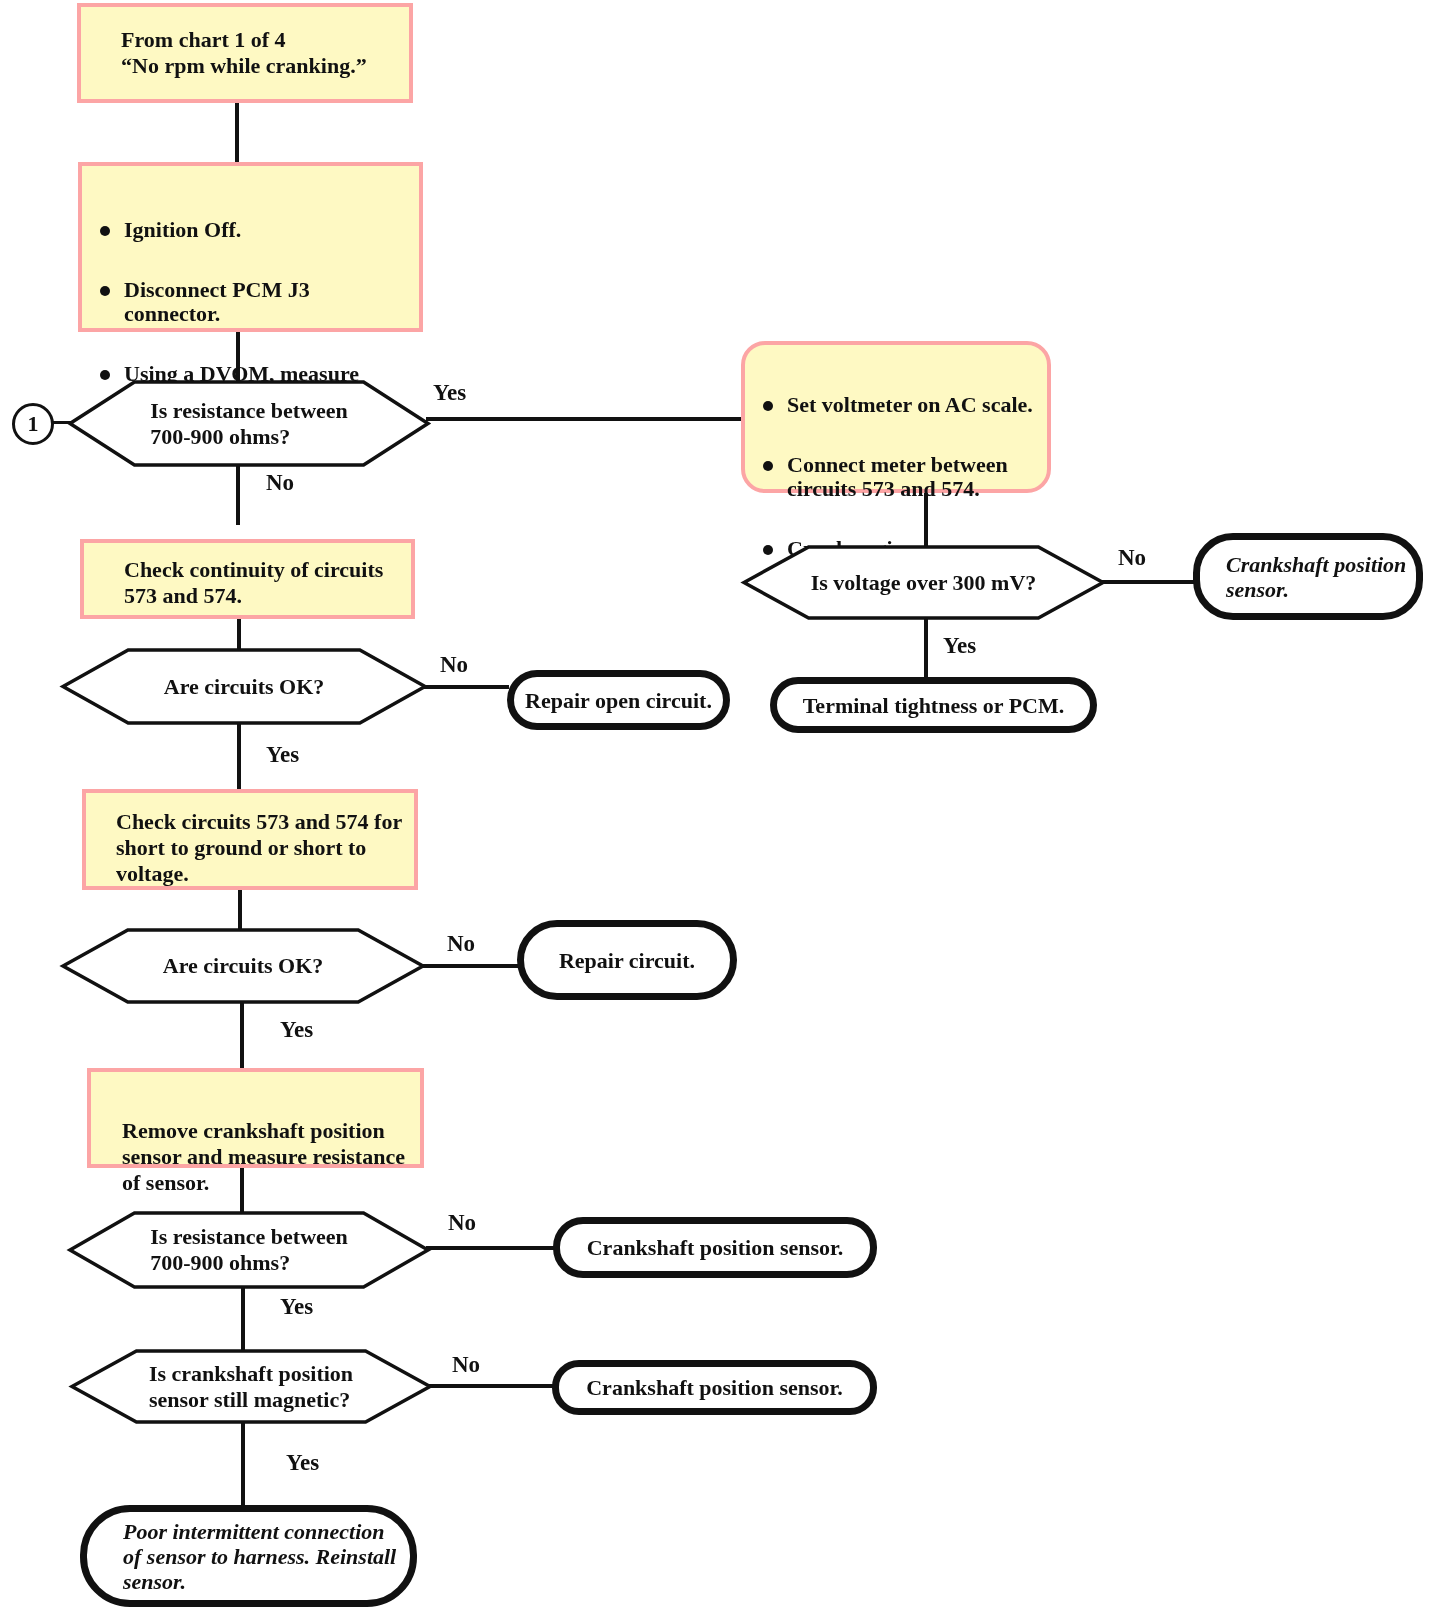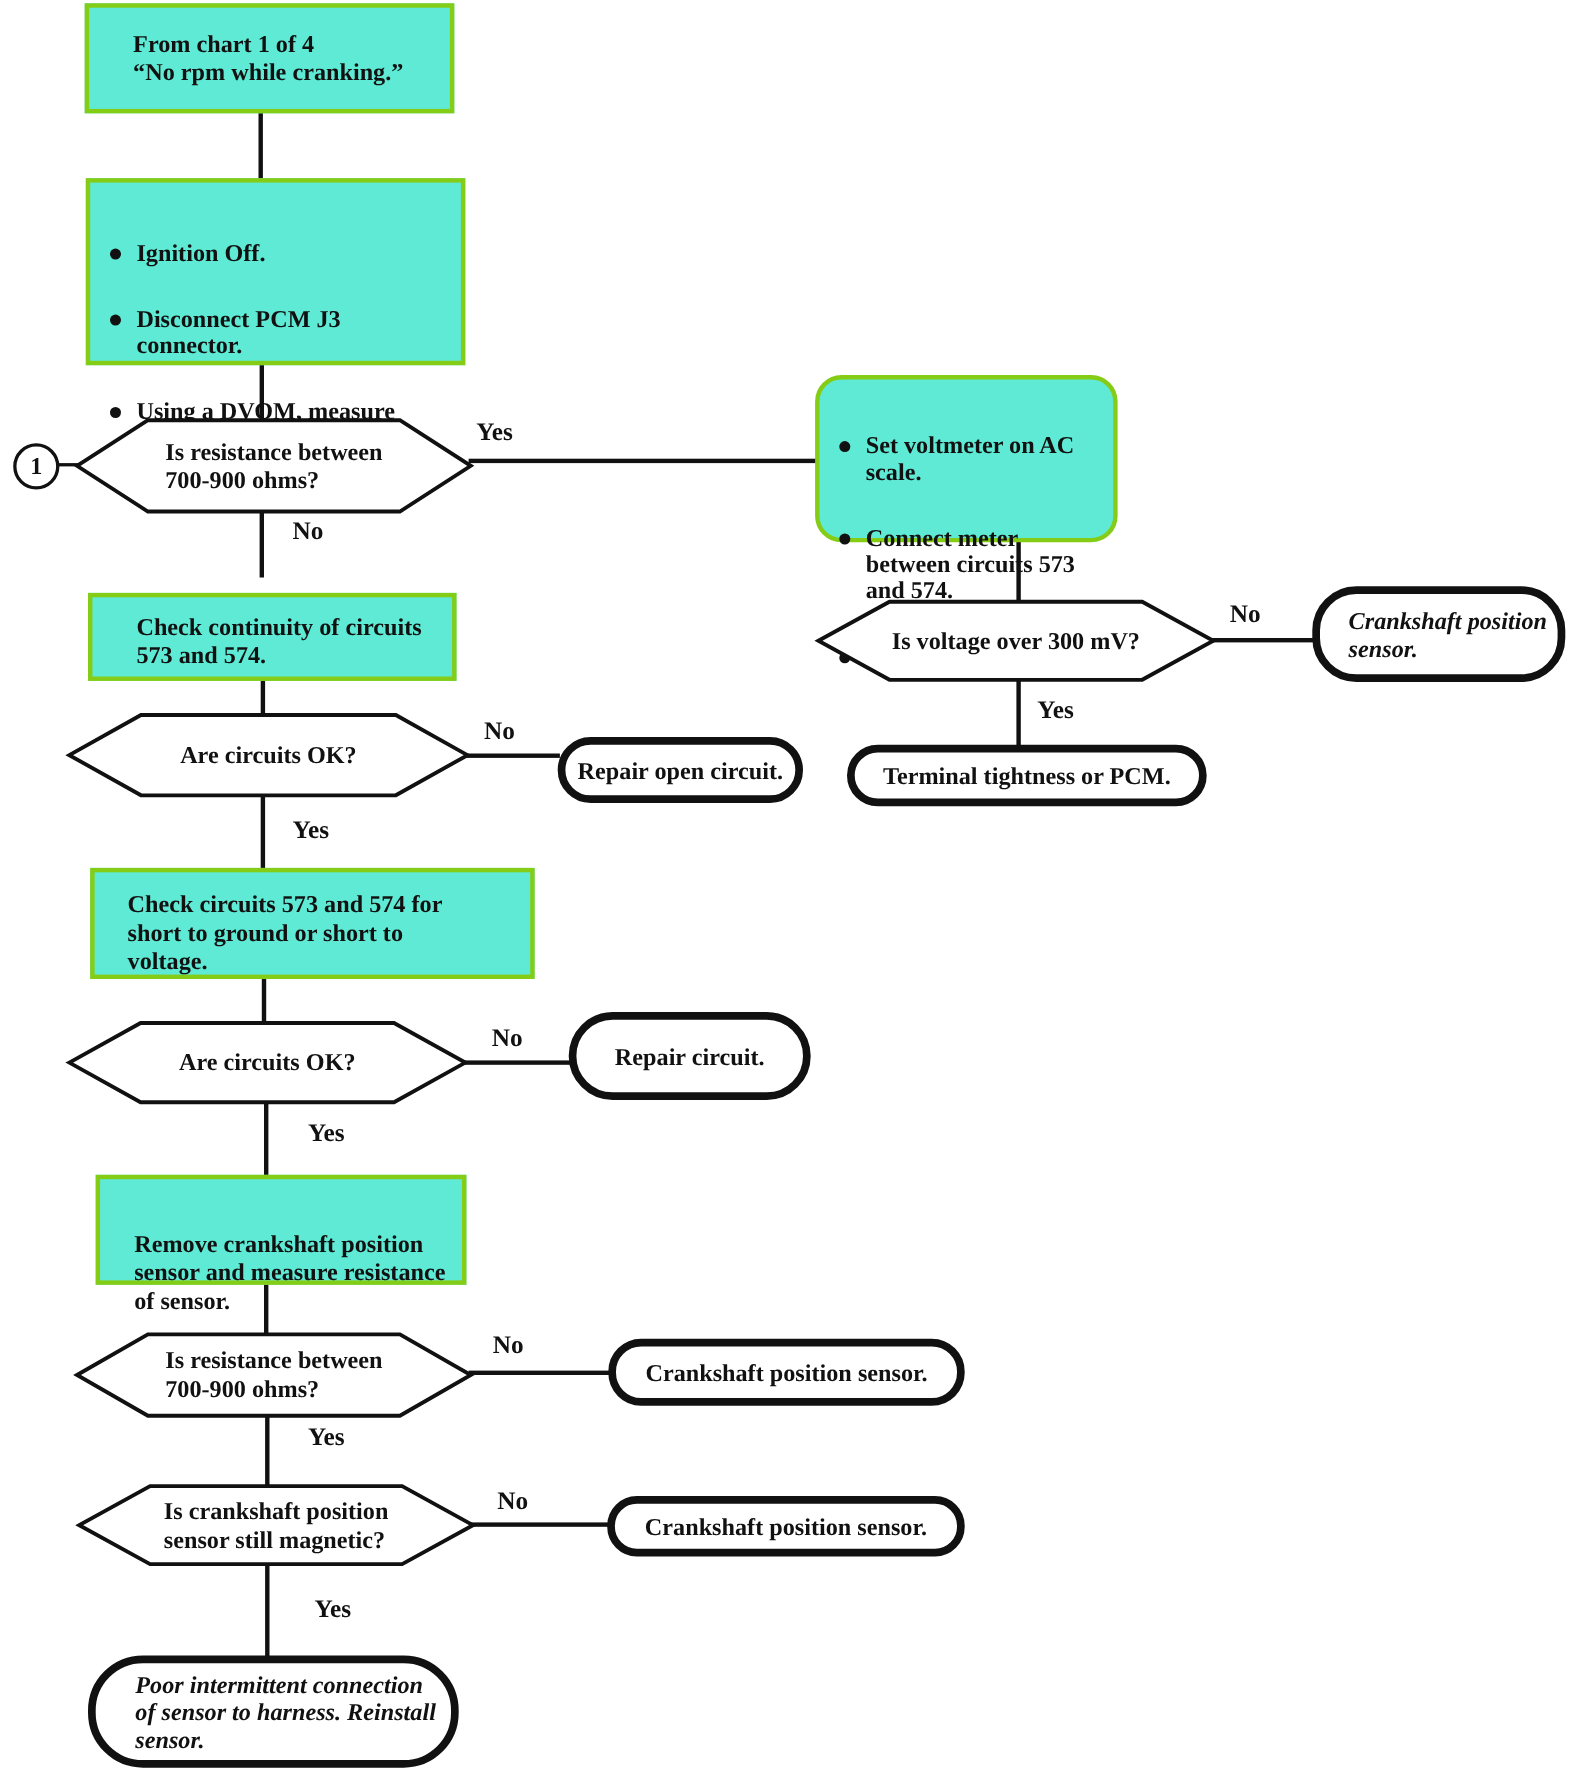--- a/index.html
+++ b/index.html
@@ -5,21 +5,21 @@
   html,body{margin:0;padding:0;background:#fff;}
   .canvas{
     position:relative;width:1440px;height:1618px;background:#fff;
     font-family:"Liberation Serif","DejaVu Serif",serif;color:#111;
     overflow:hidden;
   }
   
   .edge{position:absolute;background:#111;}
   
   .pbox{
-    position:absolute;border:4px solid #84cc16;background:#5eead4;box-sizing:border-box;
+    position:absolute;border:4px solid #fca5a5;background:#fef9c3;box-sizing:border-box;
   }
   .pbox .txt{
     padding:20px 10px 0 40px;font-size:22px;font-weight:600;line-height:26px;
   }
   
   ul.bullets{margin:0;padding:16px 8px 0 18px;list-style:none;}
   ul.bullets li{
     position:relative;padding-left:24px;margin-bottom:14px;
     font-size:22px;font-weight:600;line-height:24px;margin-top:36px;
   }
@@ -106,37 +106,37 @@
     </ul>
   </div>
 
   <div class="pbox" style="left:80px;top:523px;width:335px;height:80px;margin-top:16px;">
     <div class="txt" style="padding-top:14px;">
       <div>Check continuity of circuits</div>
       <div>573 and 574.</div>
     </div>
   </div>
 
-  <div class="pbox" style="left:82px;top:789px;width:404px;height:101px;">
+  <div class="pbox" style="left:82px;top:789px;width:336px;height:101px;">
     <div class="txt" style="padding-top:16px;padding-left:30px;">
       <div>Check circuits 573 and 574 for</div>
       <div>short to ground or short to</div>
       <div>voltage.</div>
     </div>
   </div>
 
   <div class="pbox" style="left:87px;top:1068px;width:337px;height:100px;">
     <div class="txt" style="padding-top:27px;padding-left:31px;margin-top:19px;">
       <div>Remove crankshaft position</div>
       <div>sensor and measure resistance</div>
       <div>of sensor.</div>
     </div>
   </div>
 
-  <div class="pbox" style="left:741px;top:341px;width:275px;height:152px;border-radius:24px;">
+  <div class="pbox" style="left:741px;top:341px;width:310px;height:152px;border-radius:24px;">
     <ul class="bullets" style="padding-top:12px;">
       <li>Set voltmeter on AC scale.</li>
       <li>Connect meter between circuits 573 and 574.</li>
       <li>Crank engine.</li>
     </ul>
   </div>
 
   <div class="circ" style="left:12px;top:403px;width:42px;height:42px;">
     <span>1</span>
   </div>

